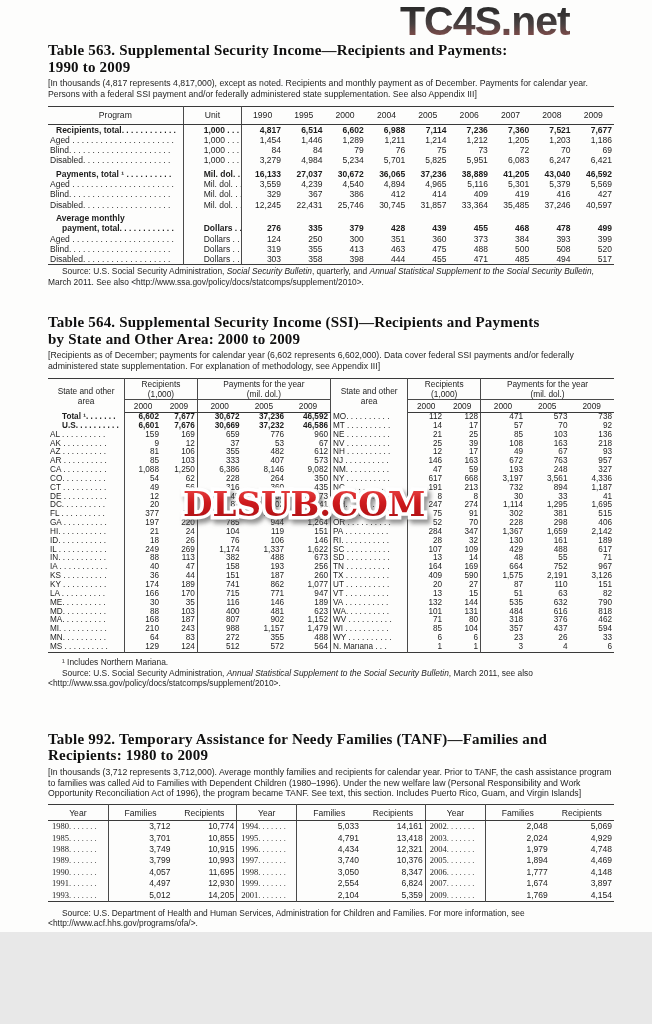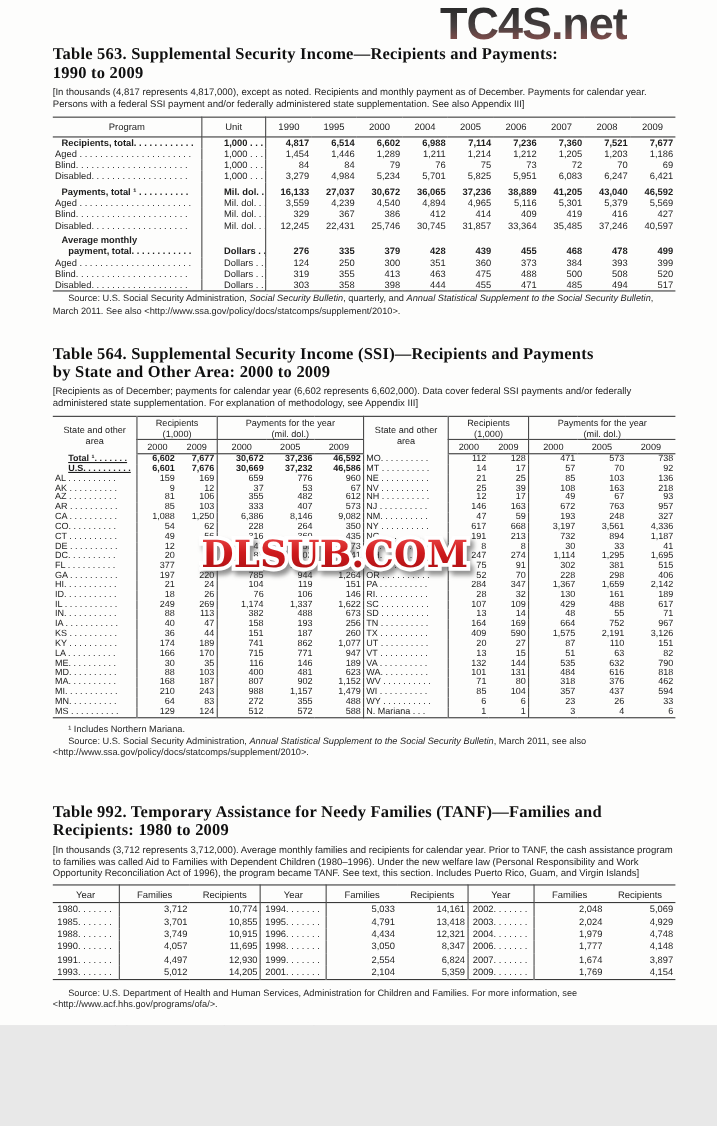--- a/index.html
+++ b/index.html
@@ -38,30 +38,30 @@
   .t564-left{border-right:1px solid #4a4a4a;}
   .t564 th{font-size:8.3px;text-align:center;white-space:normal;line-height:10px;}
   .t564 th.state{width:76px;border-right:1px solid #4a4a4a;}
   .t564 th.grp-rec{border-right:1px solid #4a4a4a;border-bottom:1px solid #4a4a4a;}
   .t564 th.grp-pay{border-bottom:1px solid #4a4a4a;}
   .t564 tr.yr th{border-bottom:1px solid #3a3a3a;height:12px;}
   .t564 tr.yr th.y-rec2{border-right:1px solid #4a4a4a;}
   .t564 td{line-height:8.85px;height:8.85px;}
   .t564 .lbl{width:76px;border-right:1px solid #4a4a4a;}
   .t564 .rec2{border-right:1px solid #4a4a4a;}
-  .t564 .bold-row .lbl{padding-left:14px;text-decoration:underline;}
+  .t564 .bold-row .lbl{padding-left:14px;}
   .t564 col.c-rec{width:36px;}
   .t564 col.c-pay{width:44px;}
 
   
   #t565{width:566px;font-size:8.5px;margin-top:5px;border-bottom:1.5px solid #3a3a3a;}
   #t565 th{border-top:1.5px solid #3a3a3a;border-bottom:1px solid #3a3a3a;height:15px;
            text-align:center;font-size:8.6px;}
   #t565 td{line-height:11.4px;height:11.4px;}
-  #t565 .ycol{width:60px;border-right:1px solid #4a4a4a;}
+  #t565 .ycol{width:60px;border-right:1px solid #4a4a4a;font-family:Liberation Serif, serif;}
   #t565 th.ycol-h{border-right:1px solid #4a4a4a;}
   #t565 .gdiv{border-right:1px solid #4a4a4a;}
   #t565 td.ycol{padding-left:4px;}
 
   .footer-line{margin-top:12px;font-size:13px;color:#2a2a2a;letter-spacing:.2px;}
   .footer-line .pg{margin-right:10px;}
   .credit{font-size:9px;color:#2a2a2a;text-align:right;margin-top:3px;padding-right:4px;}
 
   
   .wm{position:absolute;white-space:nowrap;pointer-events:none;}
@@ -518,21 +518,21 @@
               <td class="num">272</td>
               <td class="num">355</td>
               <td class="num">488</td>
             </tr>
             <tr>
               <td class="lbl">MS . . . . . . . . . .</td>
               <td class="num">129</td>
               <td class="num rec2">124</td>
               <td class="num">512</td>
               <td class="num">572</td>
-              <td class="num">588</td>
+              <td class="num">564</td>
             </tr>
           </tbody>
       </table>
       <table class="t564">
         <colgroup>
             <col style="width:76px">
             <col class="c-rec">
             <col class="c-rec">
             <col class="c-pay">
             <col class="c-pay">
@@ -833,20 +833,31 @@
             <td class="num">3,749</td>
             <td class="num gdiv">10,915</td>
             <td class="ycol">1996. . . . . . .</td>
             <td class="num">4,434</td>
             <td class="num gdiv">12,321</td>
             <td class="ycol">2004. . . . . . .</td>
             <td class="num">1,979</td>
             <td class="num">4,748</td>
           </tr>
           <tr>
+            <td class="ycol">1989. . . . . . .</td>
+            <td class="num">3,799</td>
+            <td class="num gdiv">10,993</td>
+            <td class="ycol">1997. . . . . . .</td>
+            <td class="num">3,740</td>
+            <td class="num gdiv">10,376</td>
+            <td class="ycol">2005. . . . . . .</td>
+            <td class="num">1,894</td>
+            <td class="num">4,469</td>
+          </tr>
+          <tr>
             <td class="ycol">1990. . . . . . .</td>
             <td class="num">4,057</td>
             <td class="num gdiv">11,695</td>
             <td class="ycol">1998. . . . . . .</td>
             <td class="num">3,050</td>
             <td class="num gdiv">8,347</td>
             <td class="ycol">2006. . . . . . .</td>
             <td class="num">1,777</td>
             <td class="num">4,148</td>
           </tr>

